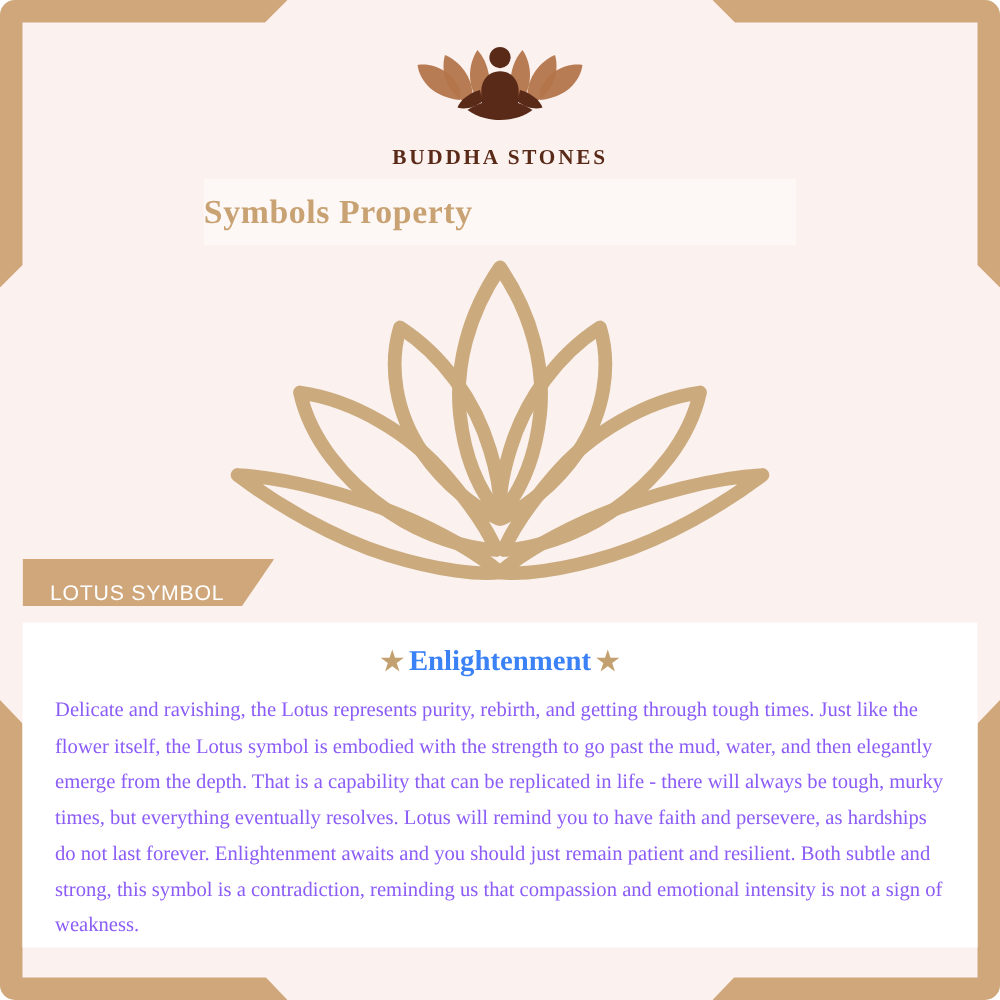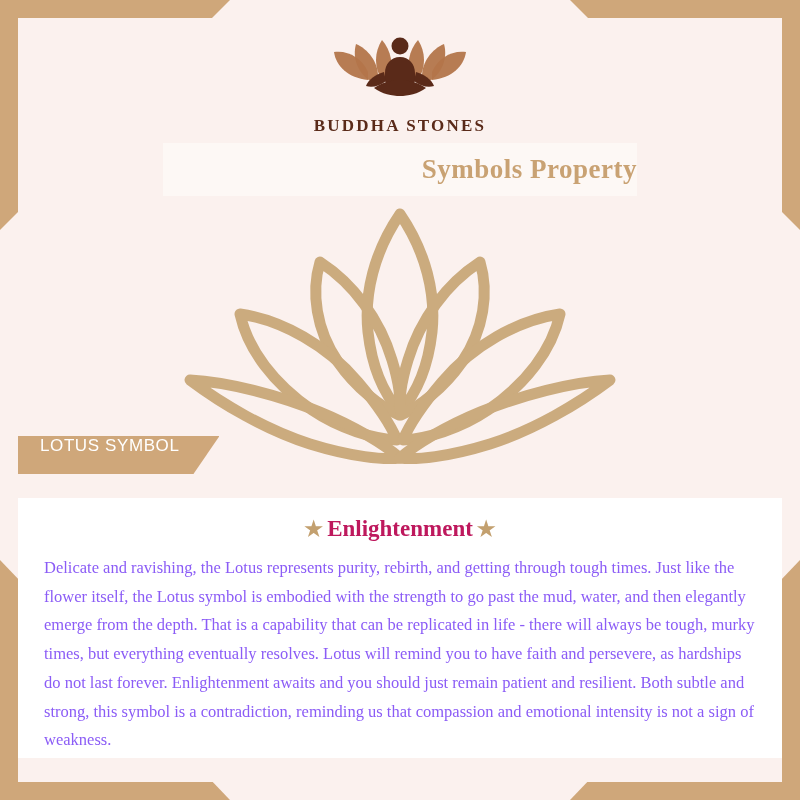--- a/index.html
+++ b/index.html
@@ -13,20 +13,21 @@
     background: #ffffff;
     overflow: hidden;
   }
 
   .page {
     position: relative;
     width: 800px;
     height: 800px;
     background: #fbf1ee;
     overflow: hidden;
+    border-radius: 12px;
   }
 
   
   .corner {
     position: absolute;
     background: #cfa77a;
     z-index: 1;
   }
   .corner-tl {
     top: 0; left: 0;
@@ -88,21 +89,21 @@
   
   .title-band {
     position: absolute;
     top: 143px;
     left: 163px;
     width: 474px;
     height: 53px;
     background: #fdf8f5;
     display: flex;
     align-items: center;
-    justify-content: flex-end;
+    justify-content: flex-start;
   }
   .title-band .title-text {
     font-family: "Liberation Serif", serif;
     font-weight: bold;
     font-size: 27px;
     color: #c9a273;
     letter-spacing: 0.5px;
   }
 
   
@@ -110,28 +111,28 @@
     position: absolute;
     top: 198px;
     left: 0;
     width: 800px;
     text-align: center;
   }
 
   
   .ribbon {
     position: absolute;
-    top: 436px;
+    top: 447px;
     left: 18px;
     height: 38px;
     background: #cfa77a;
     padding-left: 22px;
     padding-right: 40px;
     display: flex;
-    align-items: flex-start;
+    align-items: flex-end;
     clip-path: polygon(0 0, 100% 0, calc(100% - 26px) 100%, 0 100%);
     z-index: 4;
   }
   .ribbon .ribbon-text {
     font-size: 17px;
     color: #ffffff;
     letter-spacing: 0.6px;
     font-family: "Liberation Sans", sans-serif;
   }
 
@@ -157,21 +158,21 @@
     align-items: center;
     justify-content: center;
     gap: 2px;
   }
   .headline .star {
     font-size: 21px;
     color: #c3a06f;
     line-height: 1;
   }
   .headline .h-word {
-    color: #be185d;
+    color: #3b82f6;
     padding: 0 2px;
   }
 
   .paragraph {
     margin: 12px 26px 0 26px;
     font-family: "Liberation Serif", serif;
     font-size: 16.5px;
     line-height: 1.74;
     color: #8b5cf6;
     text-align: left;

